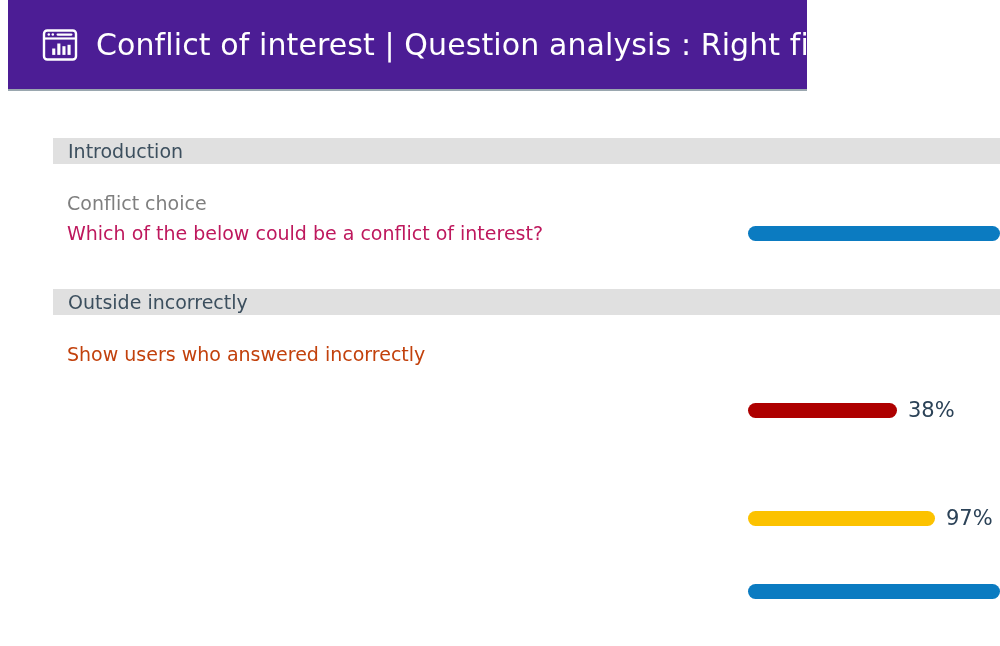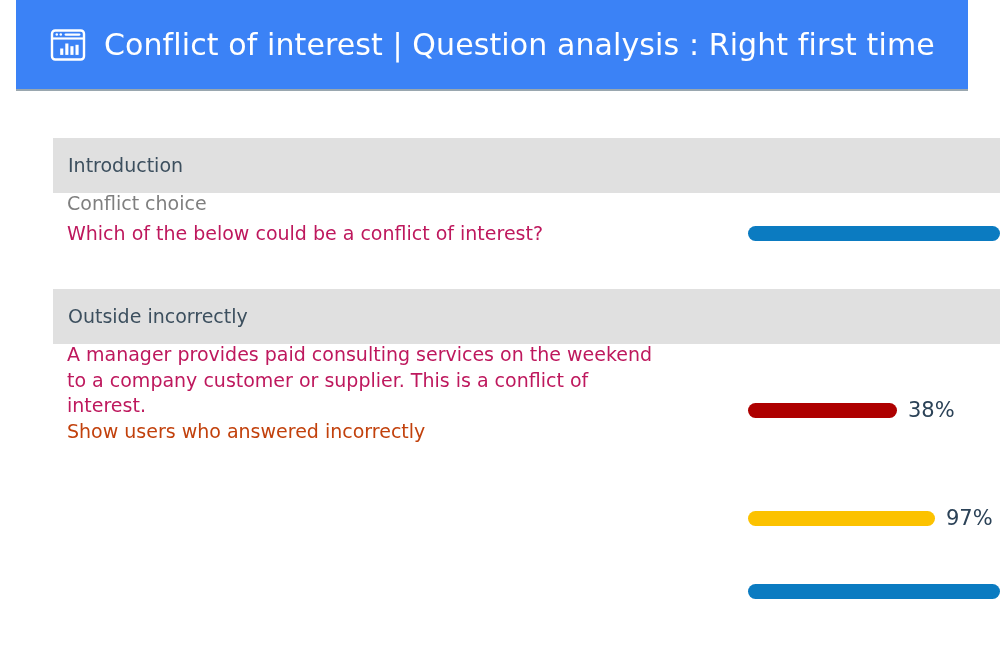--- a/index.html
+++ b/index.html
@@ -16,24 +16,24 @@
     position: relative;
     width: 1000px;
     height: 646px;
     background: #ffffff;
     overflow: hidden;
   }
 
   
   #app-header {
     position: absolute;
-    top: 0; left: 16px;
-    width: 952px;
+    top: 0; left: 8px;
+    width: 799px;
     height: 91px;
-    background: #3b82f6;
+    background: #4c1d95;
     border-bottom: 2px solid #9aa7af;
     display: flex;
     align-items: center;
     padding-left: 33px;
   }
 
   #app-icon {
     width: 38px;
     height: 38px;
     flex: 0 0 38px;
@@ -62,21 +62,21 @@
   .section {
     position: absolute;
     left: 0;
     width: 1000px;
   }
 
   .section-band {
     position: absolute;
     left: 53px;
     width: 947px;
-    height: 55px;
+    height: 26px;
     background: #e0e0e0;
     display: flex;
     align-items: center;
     padding-left: 15px;
   }
 
   .section-band-label {
     color: #3c4f5e;
     font-size: 19px;
     font-weight: 400;
@@ -167,21 +167,20 @@
         <div class="question-type">Conflict choice</div>
         <div class="question-text">Which of the below could be a conflict of interest?</div>
       </div>
     </div>
 
     <div class="section" style="top:0;">
       <div class="section-band" style="top:196px;">
         <span class="section-band-label">Outside incorrectly</span>
       </div>
       <div class="question-block" style="top:249px;">
-        <div class="question-text">A manager provides paid consulting services on the weekend to a company customer or supplier. This is a conflict of interest.</div>
         <a class="question-link" href="#">Show users who answered incorrectly</a>
       </div>
     </div>
 
     <div class="bar-row" style="top:132px;">
       <div class="bar" style="width:252px;background:#0b7bc1;"></div>
       <span class="bar-label"></span>
     </div>
 
     <div class="bar-row" style="top:285px;margin-top:24px;">

